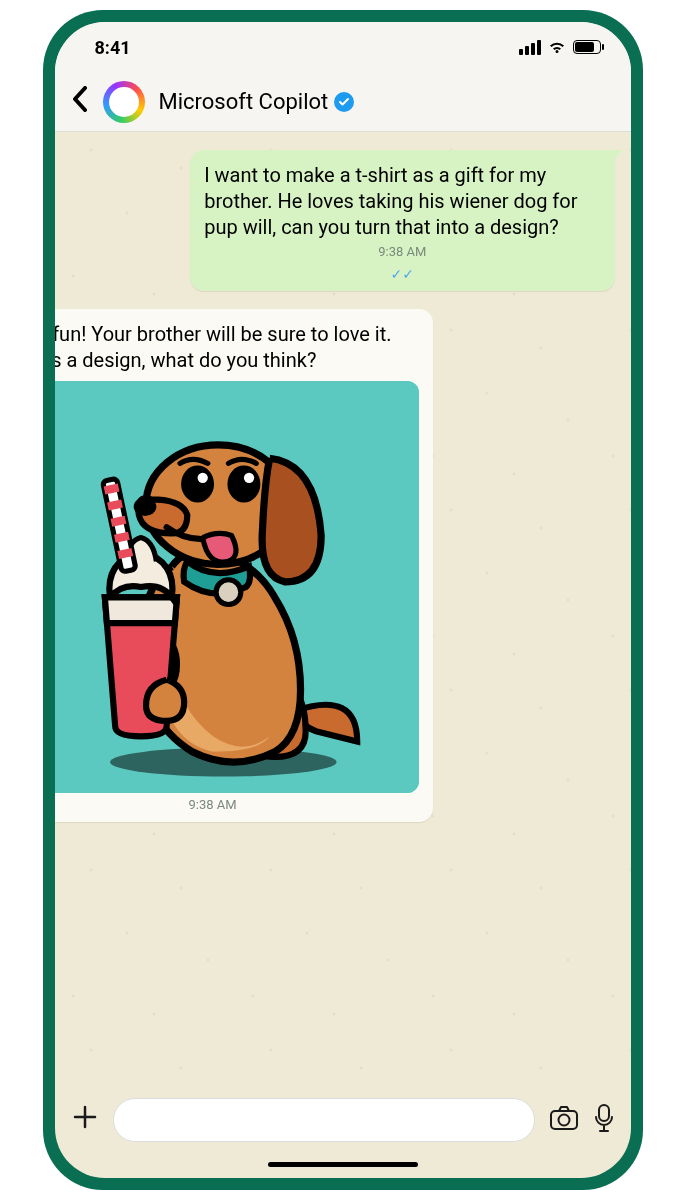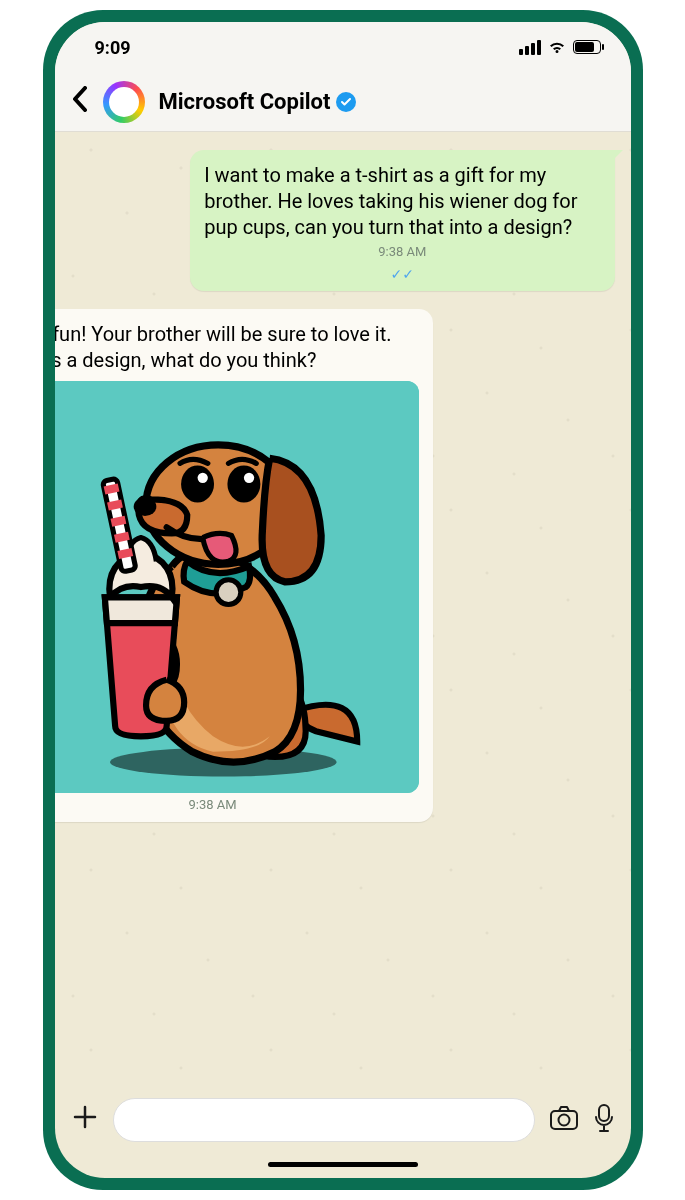--- a/index.html
+++ b/index.html
@@ -65,21 +65,21 @@
     border-bottom: 1px solid #e0ddd4;
     flex-shrink: 0;
   }
   .back-btn { font-size: 30px; font-weight:700; }
   .logo-circle {
     width: 42px; height: 42px; border-radius:50%;
     background: conic-gradient(from 45deg, #ff4d4d, #ffcc00, #33cc66, #3399ff, #9933ff, #ff4d4d);
     display:flex; align-items:center; justify-content:center;
   }
   .logo-inner { width:30px; height:30px; border-radius:50%; background:#fff;}
-  .chat-title { font-size: 22px; font-weight:700; display:flex; align-items:center; gap:6px; }
+  .chat-title { font-size: 22px; font-weight:400; display:flex; align-items:center; gap:6px; }
   .verified {
     width:20px; height:20px; background:#1d9bf0; border-radius:50%;
     display:flex; align-items:center; justify-content:center; color:#fff; font-size:12px;
   }
 
   
   .chat-body {
     flex:1;
     position: relative;
     padding: 18px 16px 12px 16px;
@@ -140,21 +140,21 @@
   }
   .home-bar { width:150px; height:5px; background:#000; border-radius:3px;}
 </style>
 </head>
 <body>
 
 <div class="phone-frame">
   <div class="phone-screen">
 
     <div class="status-bar">
-      <span>9:09</span>
+      <span>8:41</span>
       <div class="status-right">
         <div class="signal-bars">
             <span></span>
             <span></span>
             <span></span>
             <span></span>
           </div>
         <svg width="20" height="16" viewBox="0 0 20 16">
             <path d="M10 14a1.5 1.5 0 100-3 1.5 1.5 0 000 3zm-4-4.5a6 6 0 018 0l-1.5 1.5a4 4 0 00-5 0zm-3-3a10 10 0 0114 0l-1.5 1.5a8 8 0 00-11 0z" fill="#000"></path>
           </svg>
@@ -180,21 +180,21 @@
               <path d="M2 6l2.5 2.5L10 3" stroke="#fff" stroke-width="2" fill="none" stroke-linecap="round" stroke-linejoin="round"></path>
             </svg>
         </span>
       </div>
     </div>
 
     <div class="chat-body">
       <div class="doodle-bg"></div>
 
       <div class="msg user-msg">
-        <div>I want to make a t-shirt as a gift for my brother. He loves taking his wiener dog for pup cups, can you turn that into a design?</div>
+        <div>I want to make a t-shirt as a gift for my brother. He loves taking his wiener dog for pup will, can you turn that into a design?</div>
         <div class="time">
           <span>9:38 AM</span>
           <span class="checks">✓✓</span>
         </div>
       </div>
 
       <div class="msg bot-msg bot-overflow">
         <div>How fun! Your brother will be sure to love it. Here's a design, what do you think?</div>
         <div class="gen-image" title="Cartoon dachshund (wiener dog) holding a pup cup with whipped cream and a striped straw, teal background">
           <svg class="dog-svg" viewBox="0 0 400 400">

